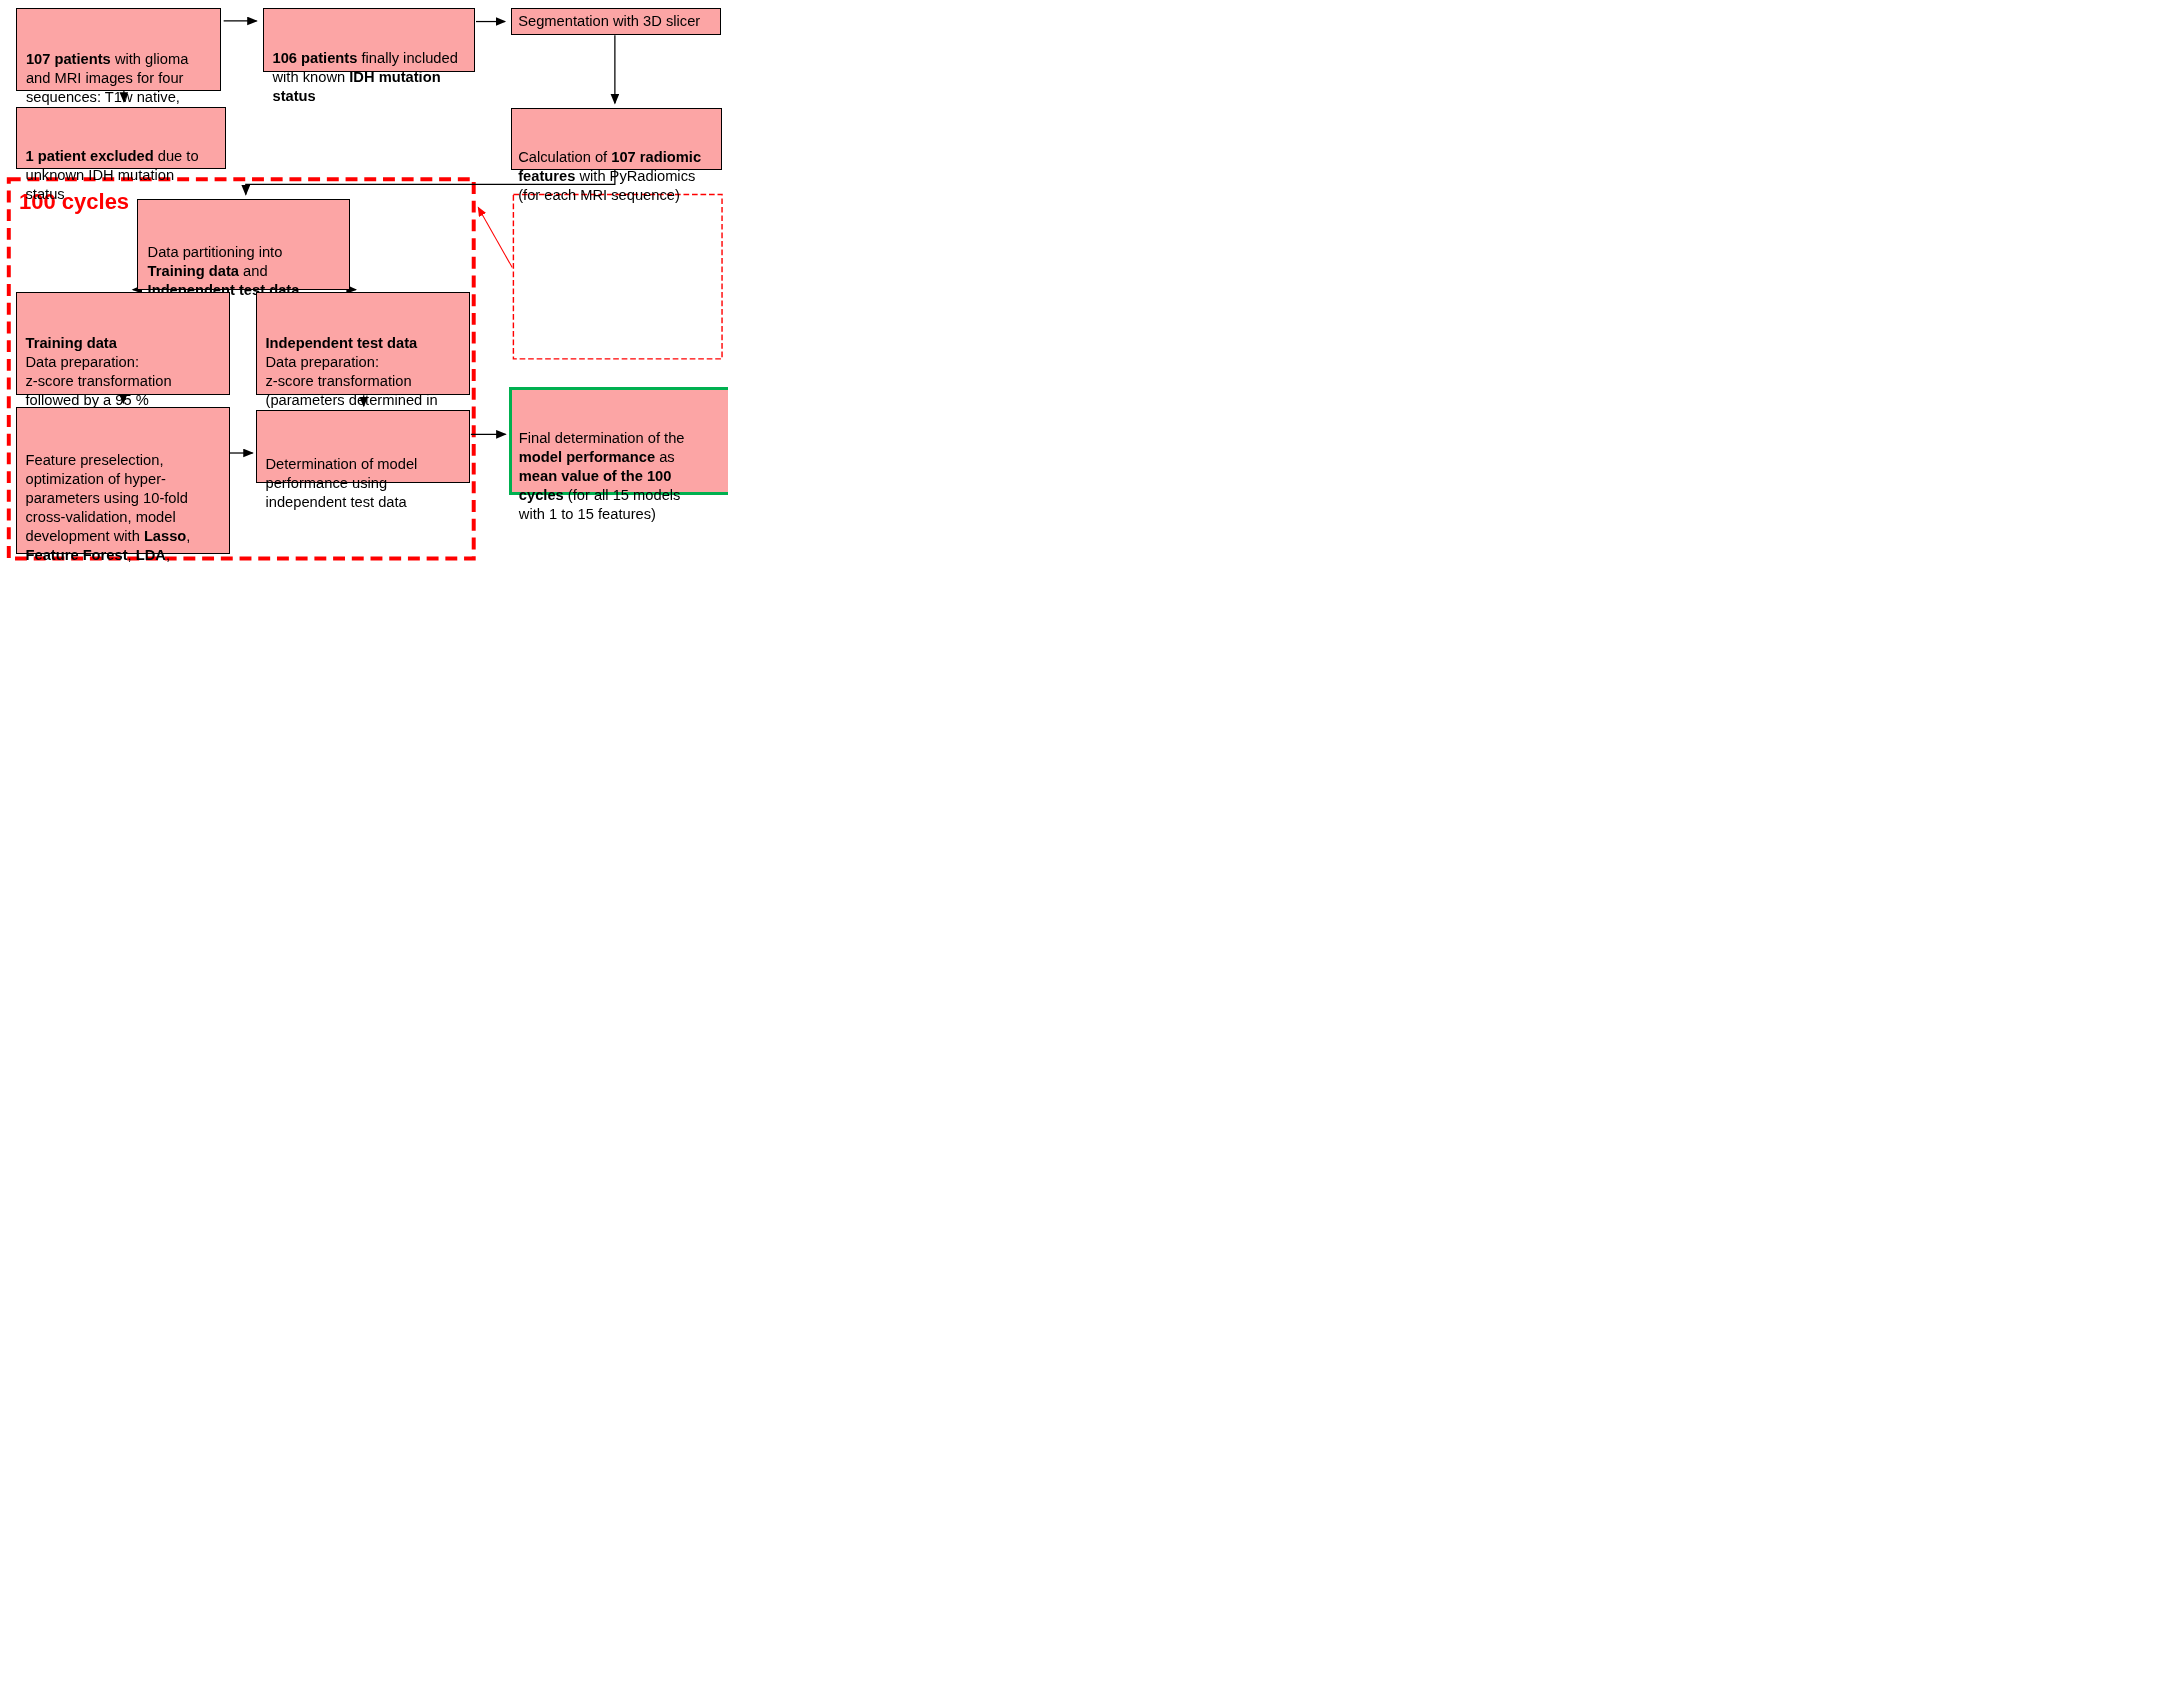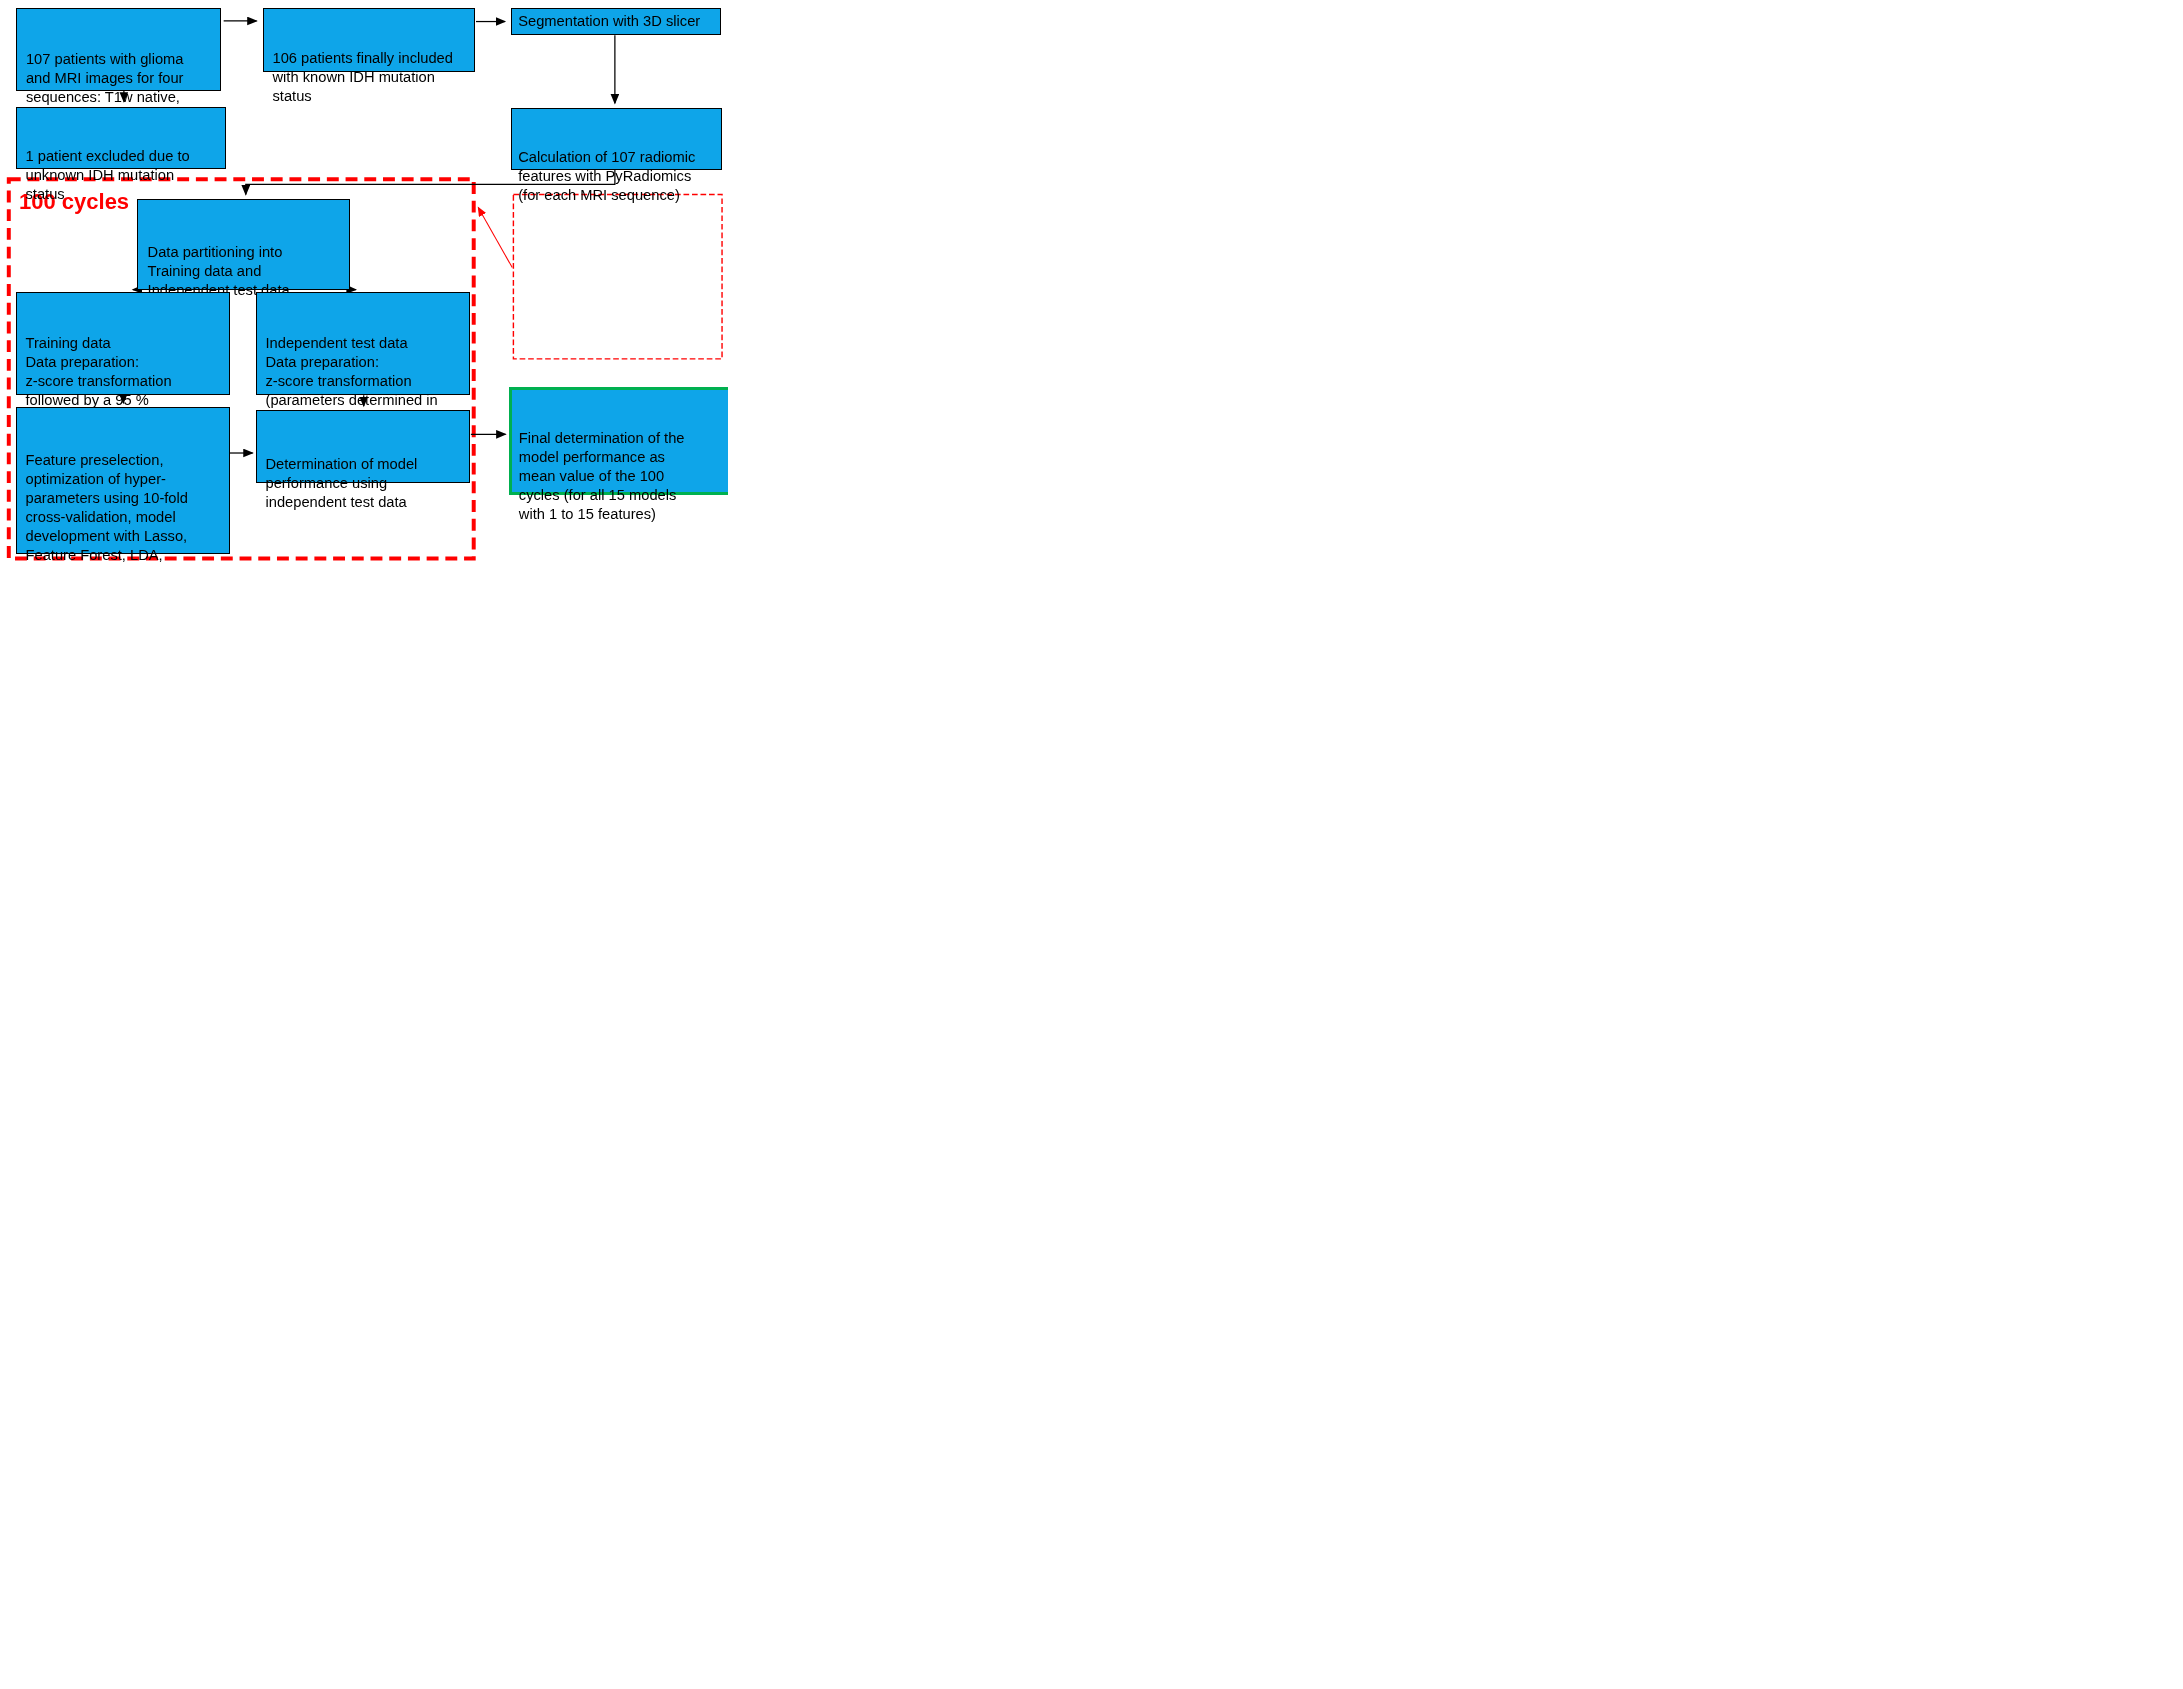--- a/index.html
+++ b/index.html
@@ -14,31 +14,31 @@
     width:728px;height:563px;
     background:#ffffff;
     overflow:hidden;
   }
   .overlay{
     position:absolute;left:0;top:0;width:728px;height:563px;
     pointer-events:none;
   }
   .box{
     position:absolute;
-    background:#0ea5e9;
+    background:#fca5a5;
     border:1.1px solid var(--ink);
     box-sizing:border-box;
     color:var(--ink);
     font-size:14.7px;
     line-height:19px;
     white-space:pre;
   }
   .box.outer{border-width:1.7px;}
   .box .txt{display:block;}
-  .b{font-weight:normal;}
+  .b{font-weight:bold;}
   .box.green{
     border:3.4px solid var(--green);
   }
   .box.nob{border:none;}
   .cycles-label{
     position:absolute;
     color:var(--red);
     font-weight:bold;
     font-size:22px;
     line-height:18px;

